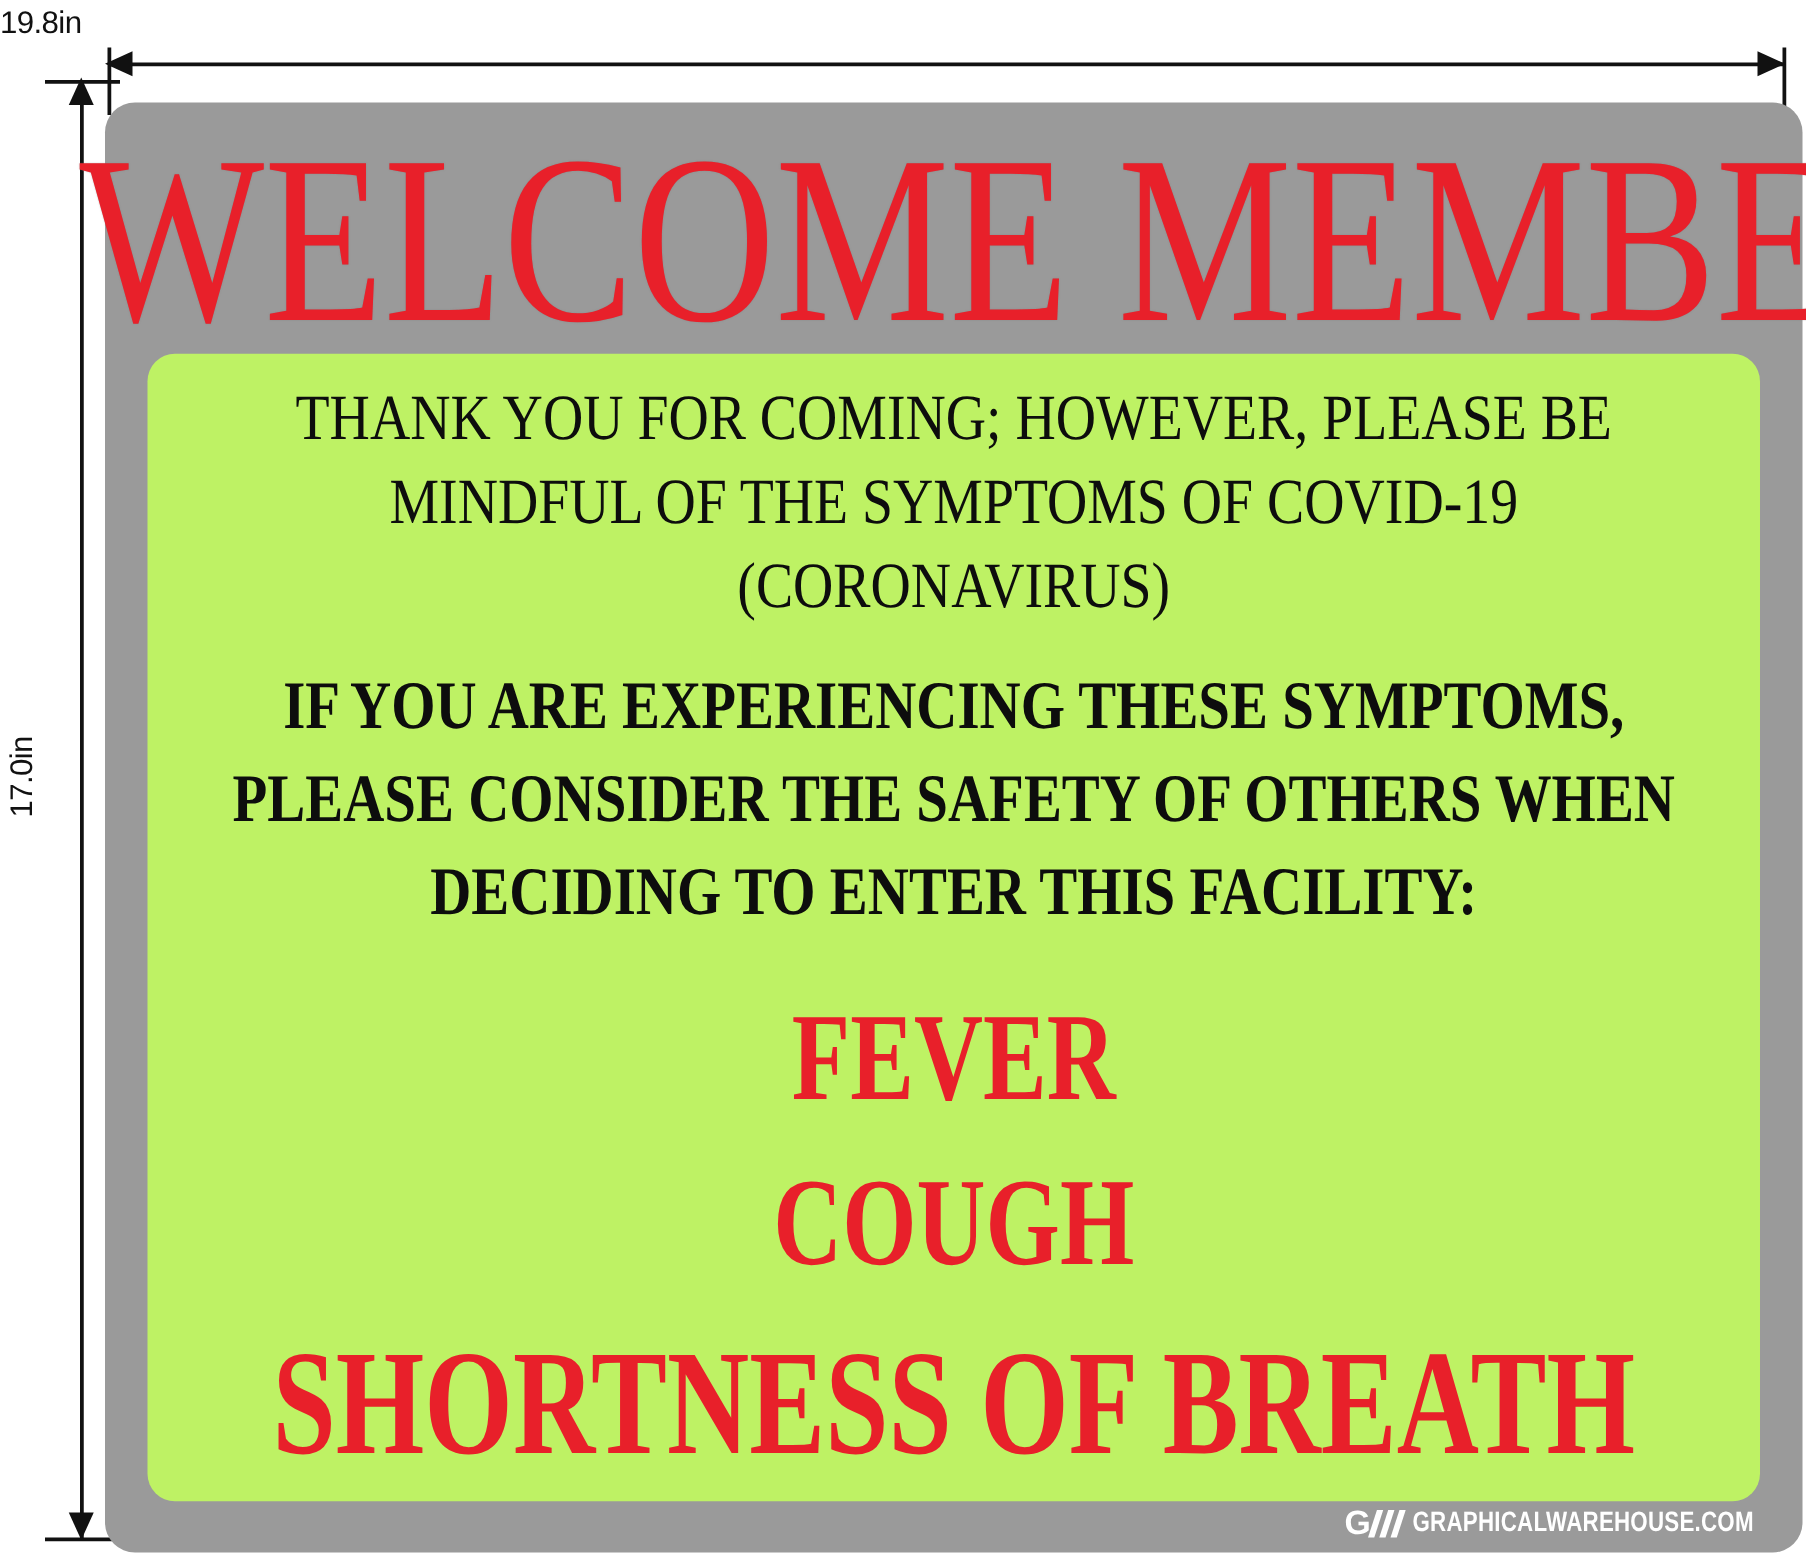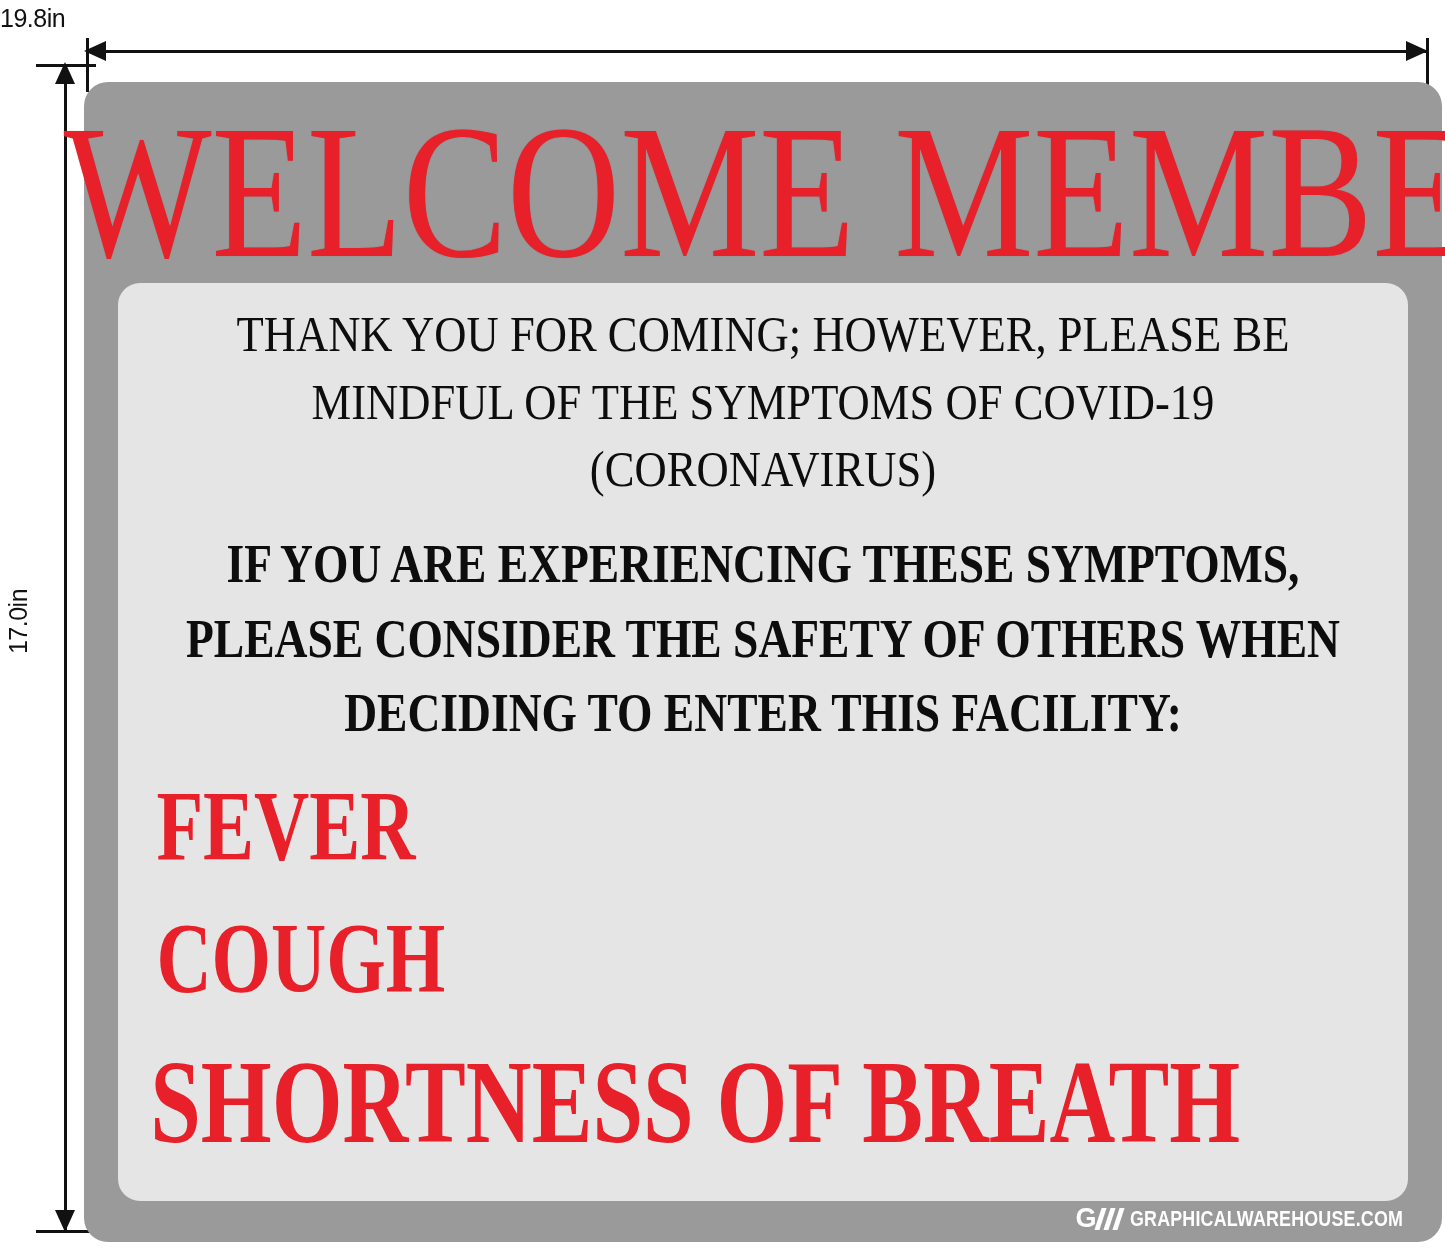--- a/index.html
+++ b/index.html
@@ -130,21 +130,21 @@
     transform:scaleX(1.03) scaleY(1.26);
     transform-origin:center top;
     white-space:nowrap;
     text-shadow:0 0 1px rgba(120,120,120,0.6);
   }
 
   .sign-body {
     position:absolute;
     left:34px; top:201px;
     width:1290px; height:918px;
-    background:#e5e5e5;
+    background:#bef264;
     border-radius:22px;
     padding:14px 26px 0 26px;
   }
 
   .para {
     text-align:center;
     color:#0d0d0d;
     font-family:"Liberation Serif", serif;
   }
   .para-regular {
@@ -158,22 +158,22 @@
   .para-bold {
     font-size:46px;
     line-height:63px;
     font-weight:700;
     transform:scaleX(0.99) scaleY(1.18);
     transform-origin:center top;
     margin-top:46px;
   }
 
   .symptom-list {
-    margin-top:60px;
-    text-align:left;
+    margin-top:80px;
+    text-align:center;
   }
   .symptom {
     color:#e8202a;
     font-family:"Liberation Serif", serif;
     font-weight:700;
     line-height:1.0;
     white-space:nowrap;
     transform-origin:center top;
   }
   .symptom-0 {

